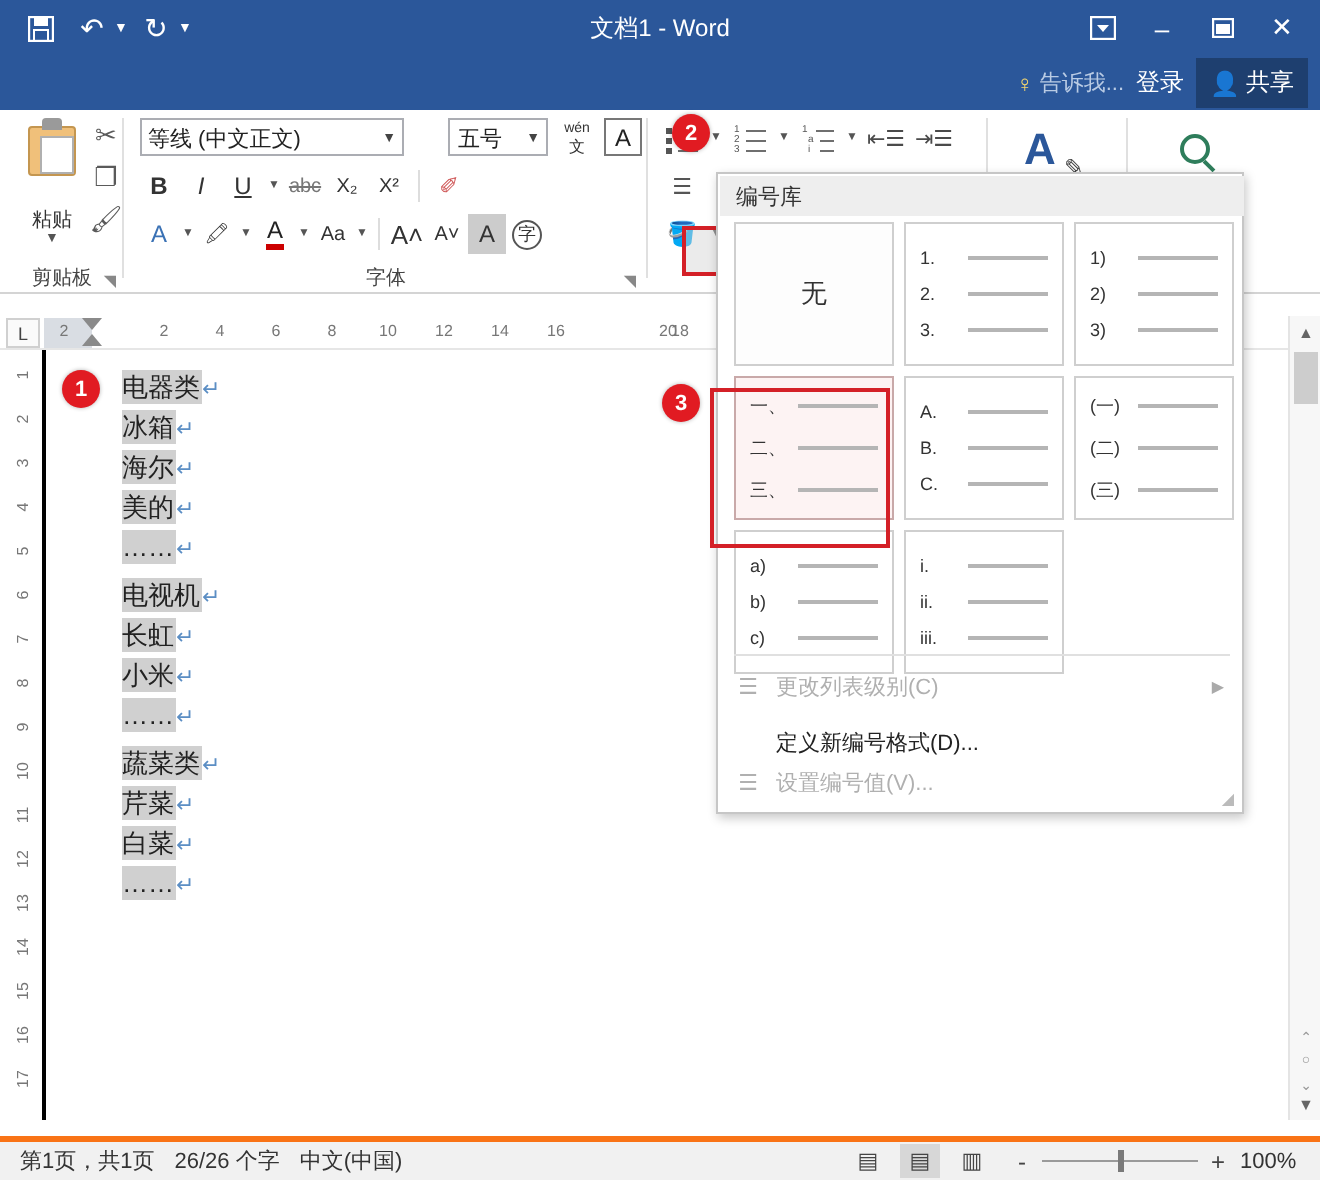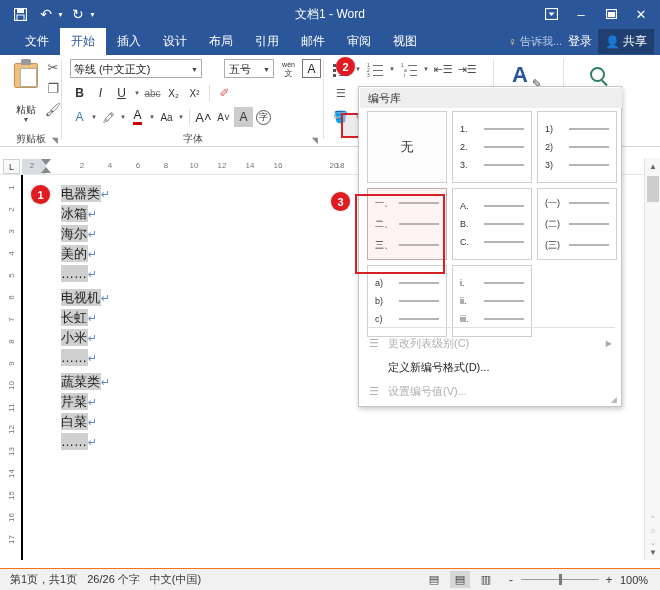--- a/index.html
+++ b/index.html
@@ -242,21 +242,21 @@
     position: absolute; left: 355px; top: 194px; width: 90px; height: 80px;
     border: 2px solid #d42027; z-index: 12; pointer-events: none;
   }
   .gal-sep { position: absolute; left: 8px; width: 248px; height: 1px; background: #e0e0e0; }
   .gal-item {
     position: absolute; left: 1px; width: 262px; height: 24px;
     display: flex; align-items: center; font-size: 11px;
   }
   .gal-item .gi-icon { width: 28px; text-align: center; font-size: 11px; }
   .gal-item.dis { color: #b0b0b0; }
-  .gal-item.en { color: #222; }
+  .gal-item.en { color: #222; align-items: flex-end; }
   .gi-arrow { position: absolute; right: 10px; font-size: 8px; color: #aaa; }
   .gal-grip { position: absolute; right: 4px; bottom: 2px; font-size: 8px; color: #bbb; }
 
   
   .vscroll {
     position: absolute; right: 0; top: 158px; width: 16px; height: 402px;
     background: #f7f7f7; border-left: 1px solid #e4e4e4;
   }
   .vs-btn {
     position: absolute; left: 0; width: 16px; height: 16px;
@@ -266,21 +266,21 @@
     position: absolute; left: 2px; top: 18px; width: 12px; height: 26px; background: #cdcdcd;
   }
   .vs-extra {
     position: absolute; left: 2px; width: 12px; height: 11px; font-size: 7px; color: #999;
     display: flex; align-items: center; justify-content: center;
   }
 
   
   .status {
     position: absolute; bottom: 0; left: 0; width: 660px; height: 22px;
-    background: #f1f1f1; border-top: 1px solid #f97316;
+    background: #f1f1f1; border-top: 3px solid #f97316;
     display: flex; align-items: center;
   }
   .st-item { font-size: 11px; color: #333; margin-left: 10px; white-space: nowrap; }
   .st-right { position: absolute; right: 8px; display: flex; align-items: center; gap: 6px; }
   .viewbtn {
     width: 20px; height: 17px; display: flex; align-items: center; justify-content: center;
     font-size: 11px; color: #444;
   }
   .viewbtn.active { background: #d7d7d7; }
   .zoomctl { display: flex; align-items: center; gap: 5px; margin-left: 4px; }
@@ -332,31 +332,20 @@
         <svg width="11" height="10" viewBox="0 0 11 10">
             <rect x="0.5" y="0.5" width="10" height="9" fill="none" stroke="#fff" stroke-width="1.2"></rect>
             <rect x="2" y="3" width="7" height="5" fill="#fff"></rect>
           </svg>
       </div>
       <div class="wc">✕</div>
     </div>
   </div>
 
   <div class="tabstrip">
-    <div class="tabs">
-      <div class="tab">文件</div>
-      <div class="tab active">开始</div>
-      <div class="tab">插入</div>
-      <div class="tab">设计</div>
-      <div class="tab">布局</div>
-      <div class="tab">引用</div>
-      <div class="tab">邮件</div>
-      <div class="tab">审阅</div>
-      <div class="tab">视图</div>
-    </div>
     <div class="tabright">
       <div class="tellme">
         <span class="bulb">♀</span>
         <span>告诉我...</span>
       </div>
       <div class="signin">登录</div>
       <div class="share">
         <span>👤</span>
         <span>共享</span>
       </div>

